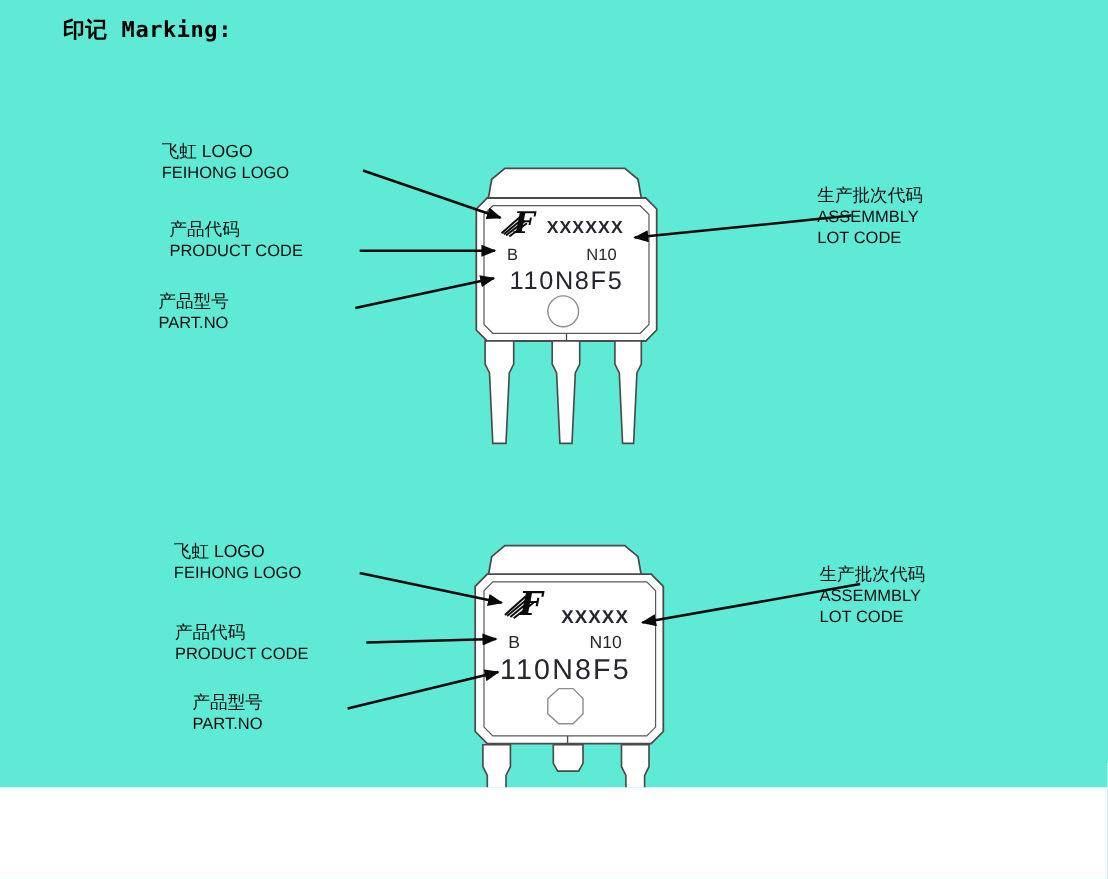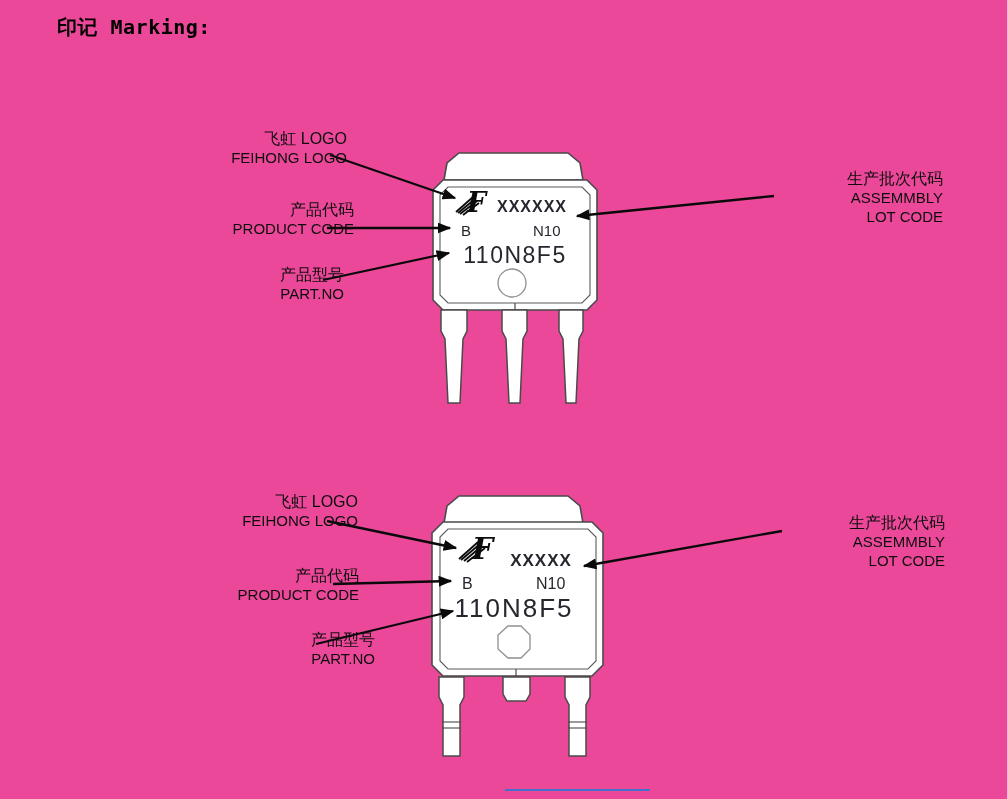--- a/index.html
+++ b/index.html
@@ -1,21 +1,21 @@
 <!DOCTYPE html>
 <html><head>
 <meta charset="utf-8">
 <style>
   html,body{margin:0;padding:0;background:#ffffff;}
-  .page{position:relative;width:1007px;height:799px;background:#ec4899;overflow:hidden;
+  .page{position:relative;width:1007px;height:716px;background:#5eead4;overflow:hidden;
         font-family:"Liberation Sans",sans-serif;color:#111;}
   .title{position:absolute;left:57px;top:14px;margin:0;font-size:20px;font-weight:700;
          font-family:"DejaVu Sans Mono","Liberation Mono",monospace;color:#000;letter-spacing:0.5px;}
   .overlay{position:absolute;left:0;top:0;}
-  .callout{position:absolute;width:200px;text-align:right;font-size:15px;line-height:19px;color:#0d0d0d;}
+  .callout{position:absolute;width:200px;text-align:left;font-size:15px;line-height:19px;color:#0d0d0d;}
   .callout .cn{font-size:16px;}
   .pkg-outline{fill:#ffffff;stroke:#4a4a4a;stroke-width:1.6;stroke-linejoin:miter;}
   .pkg-inner{fill:none;stroke:#5a5a5a;stroke-width:1.1;stroke-linejoin:miter;}
   .pkg-lead{fill:#ffffff;stroke:#4a4a4a;stroke-width:1.5;stroke-linejoin:miter;}
   .pkg-dimple{fill:none;stroke:#8f8f8f;stroke-width:1.3;}
   .band{stroke:#4a4a4a;stroke-width:1.1;}
   .tick{stroke:#4a4a4a;stroke-width:1.2;}
   .arrow{stroke:#0a0a0a;stroke-width:2.3;fill:none;}
   .mark{fill:#26262e;font-family:"Liberation Sans",sans-serif;}
   .mark-mask{font-size:16px;font-weight:600;letter-spacing:1px;}

